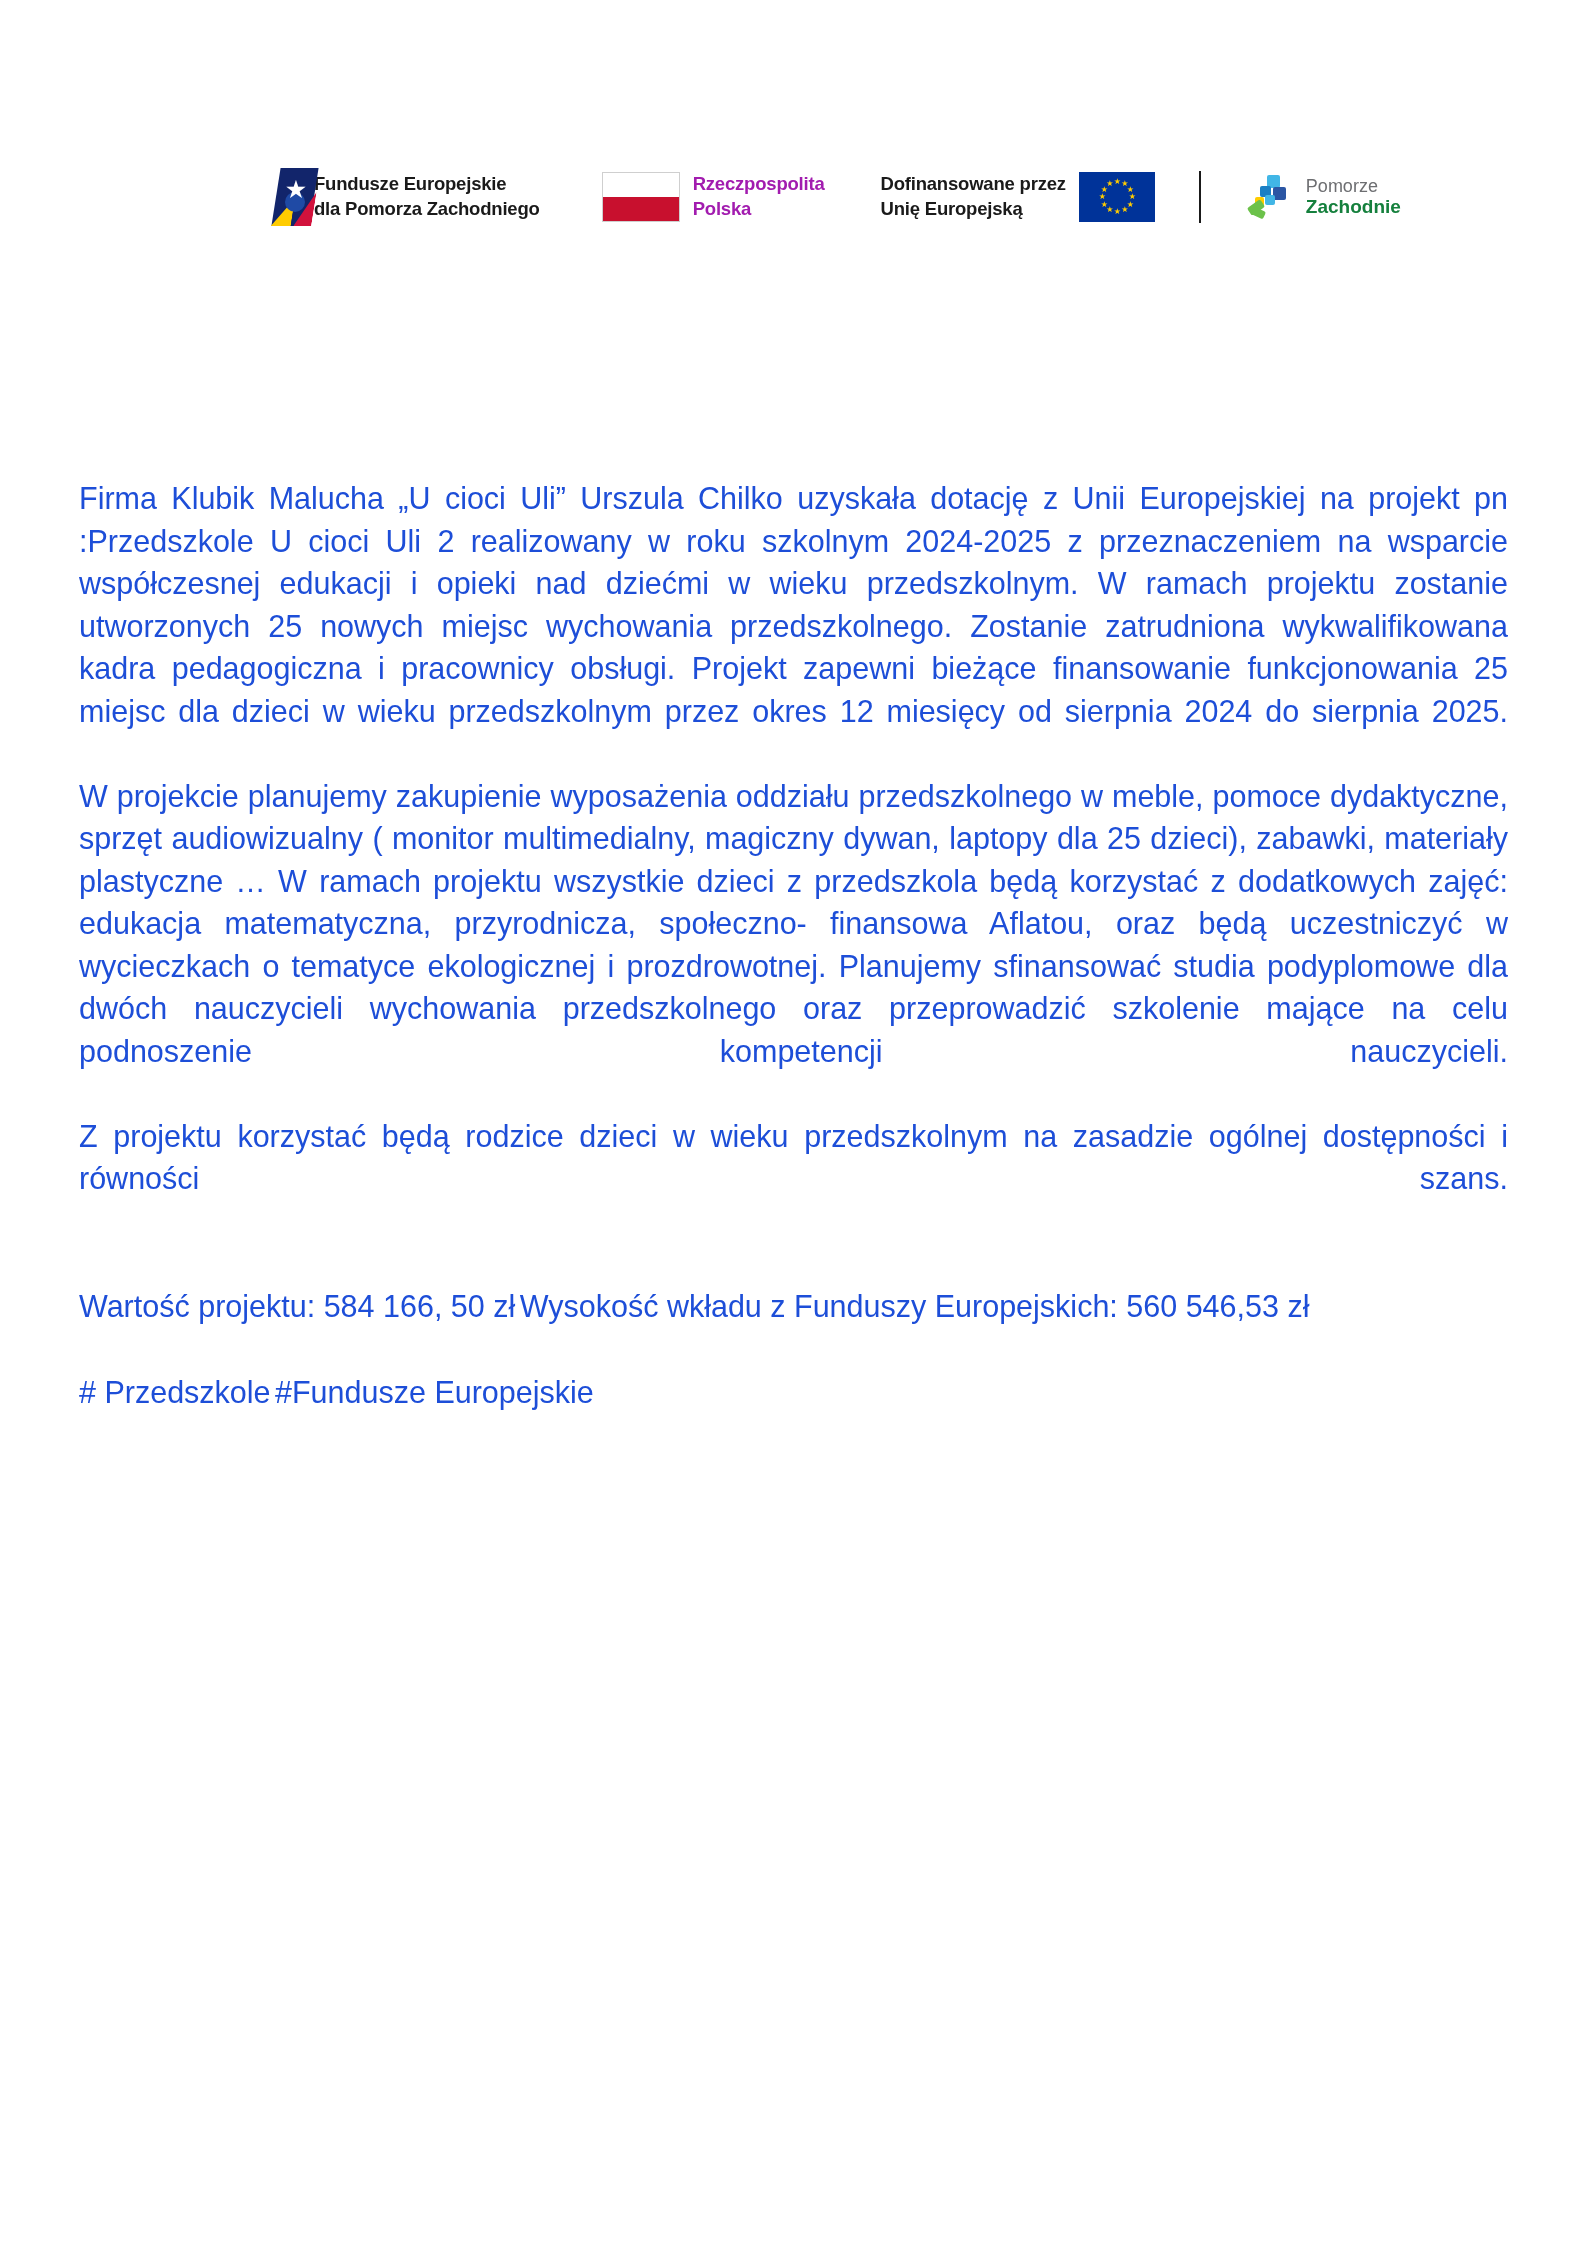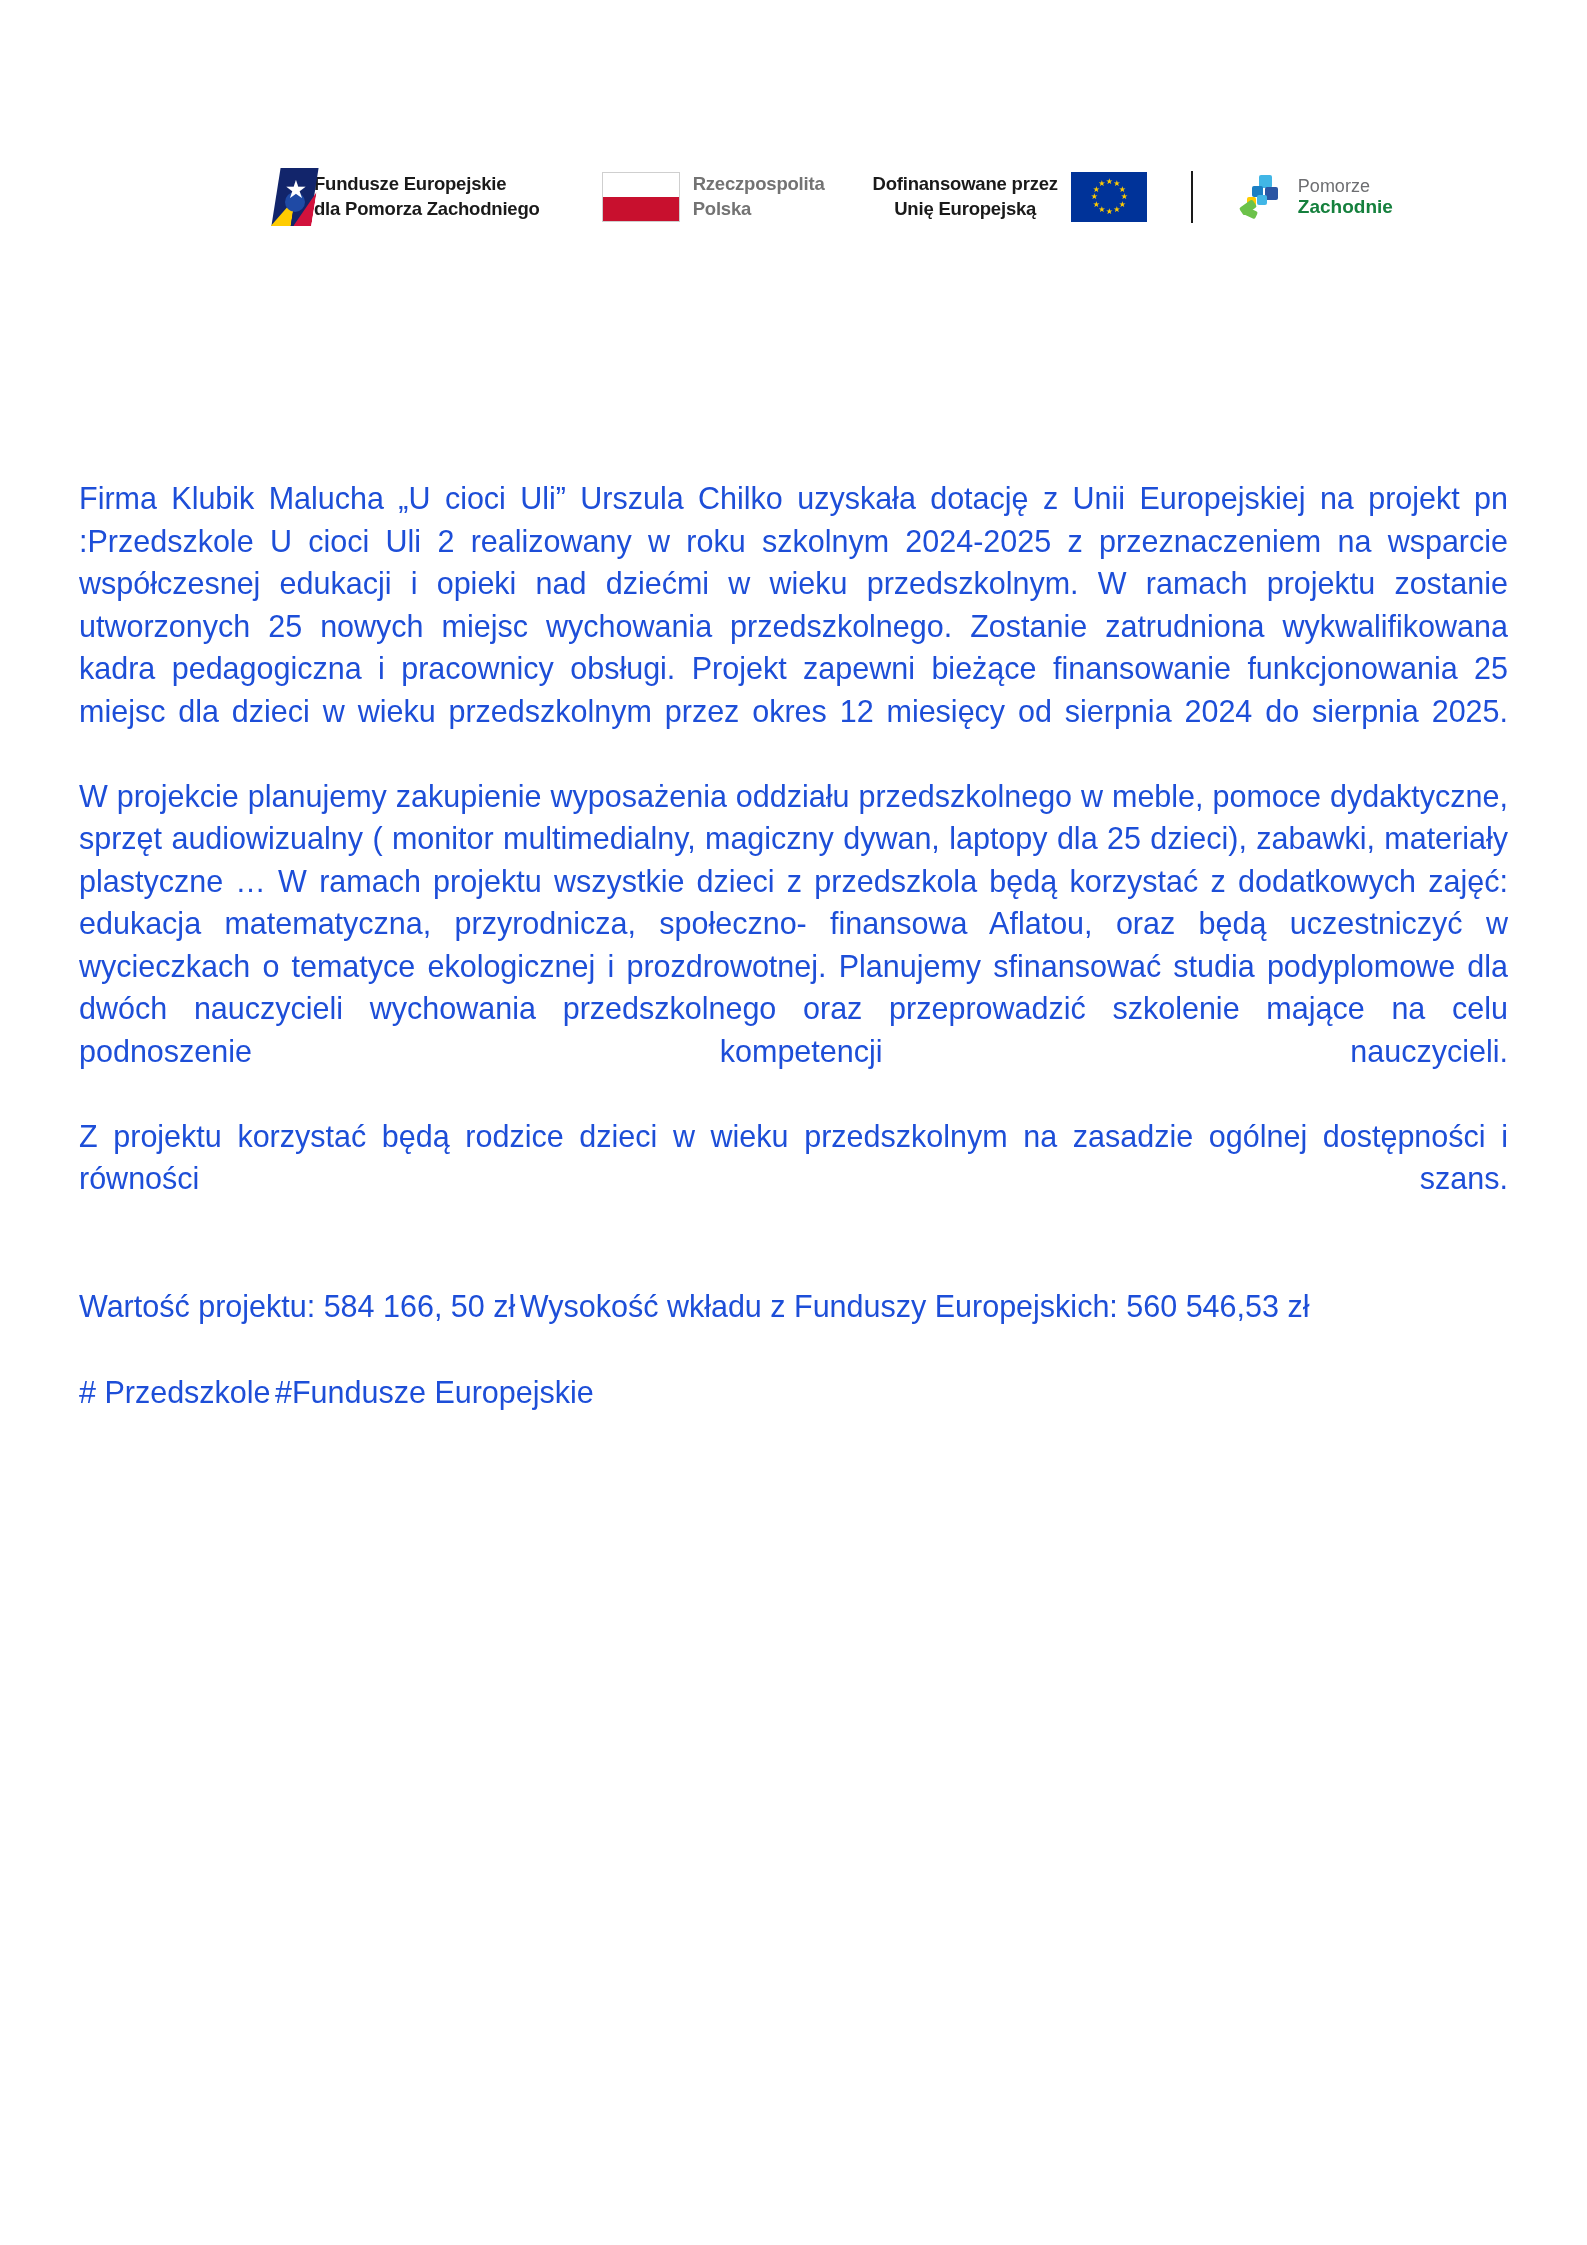--- a/index.html
+++ b/index.html
@@ -105,35 +105,36 @@
     flex: 0 0 auto;
     overflow: hidden;
   }
   .pl-flag .pl-white { height: 50%; background: #ffffff; }
   .pl-flag .pl-red   { height: 50%; background: #c8102e; }
   .pl-text {
     margin-left: 13px;
     font-size: 18.5px;
     line-height: 1.33;
     font-weight: 700;
-    color: #737373;
+    color: #a21caf;
     letter-spacing: -0.2px;
     white-space: nowrap;
   }
 
   
   .eu-block { margin-left: 48px; display:flex; align-items:center; }
   .eu-text {
     font-size: 18.5px;
     line-height: 1.33;
     font-weight: 700;
     color: #1a1a1a;
-    text-align: center;
+    text-align: left;
     letter-spacing: -0.2px;
     white-space: nowrap;
+    margin-left: 8px;
   }
   .eu-flag {
     margin-left: 13px;
     position: relative;
     width: 76px;
     height: 50px;
     background: #003399;
     flex: 0 0 auto;
   }
   .eu-flag .eu-star {

